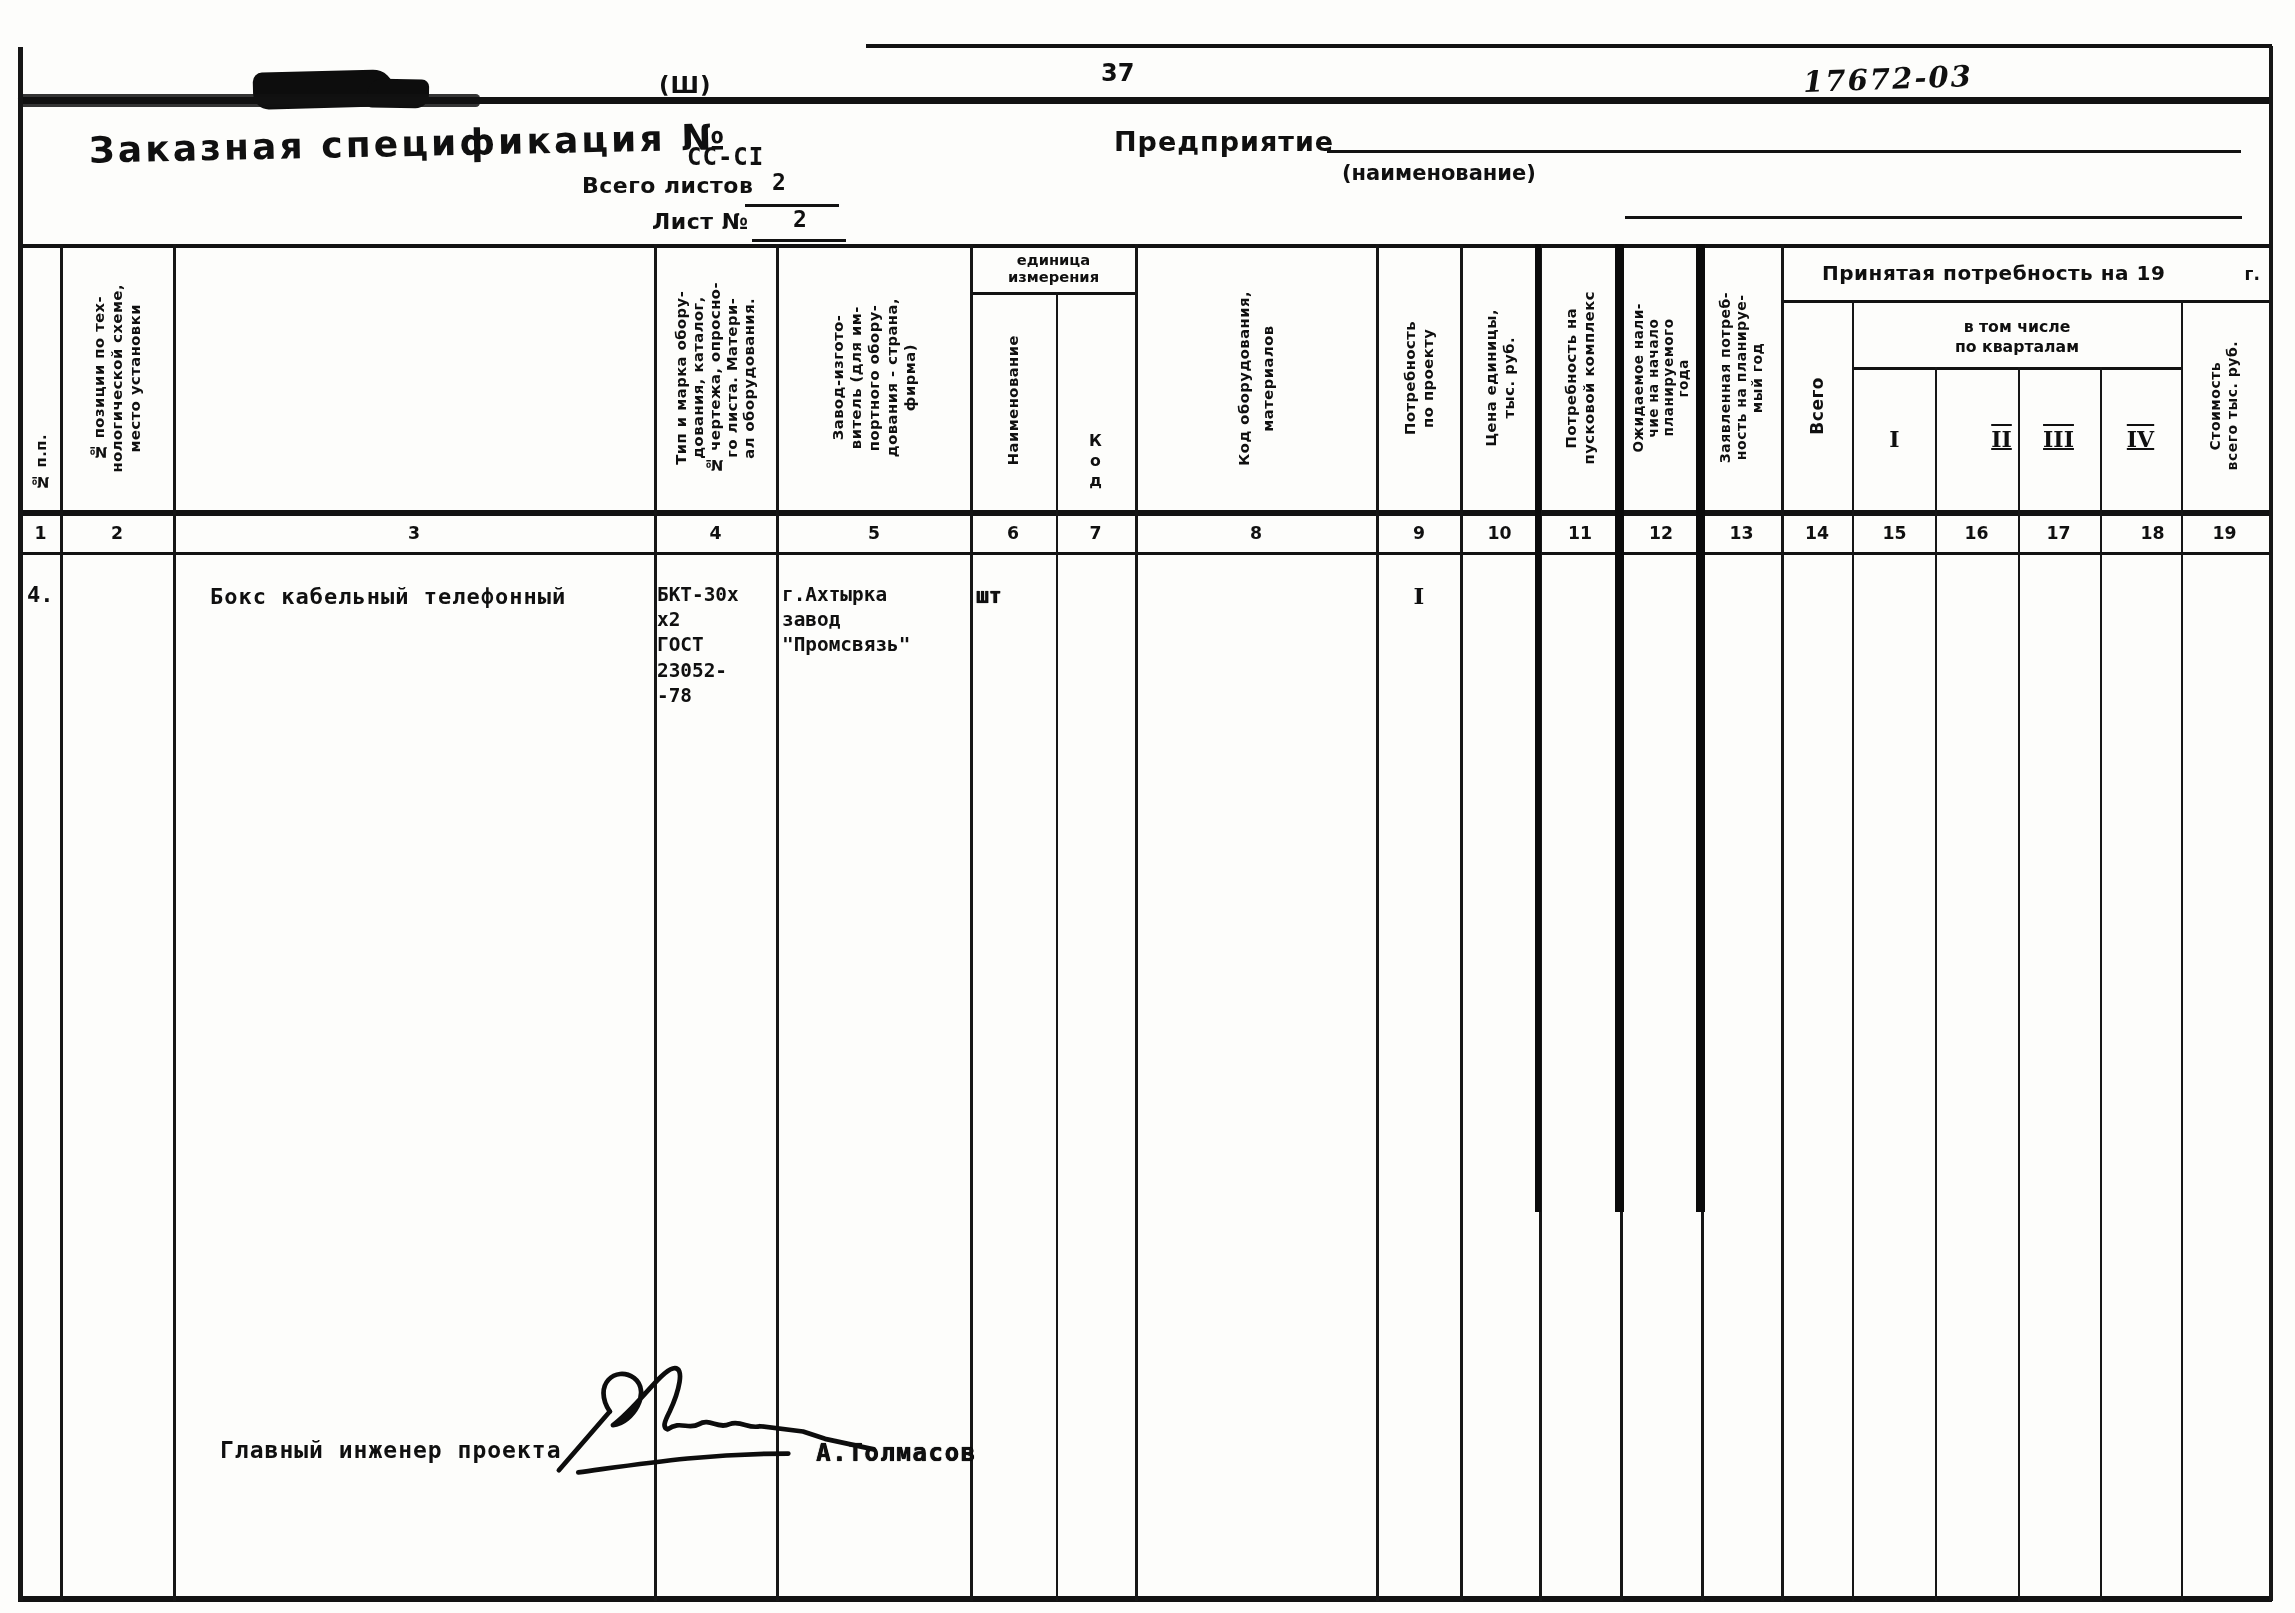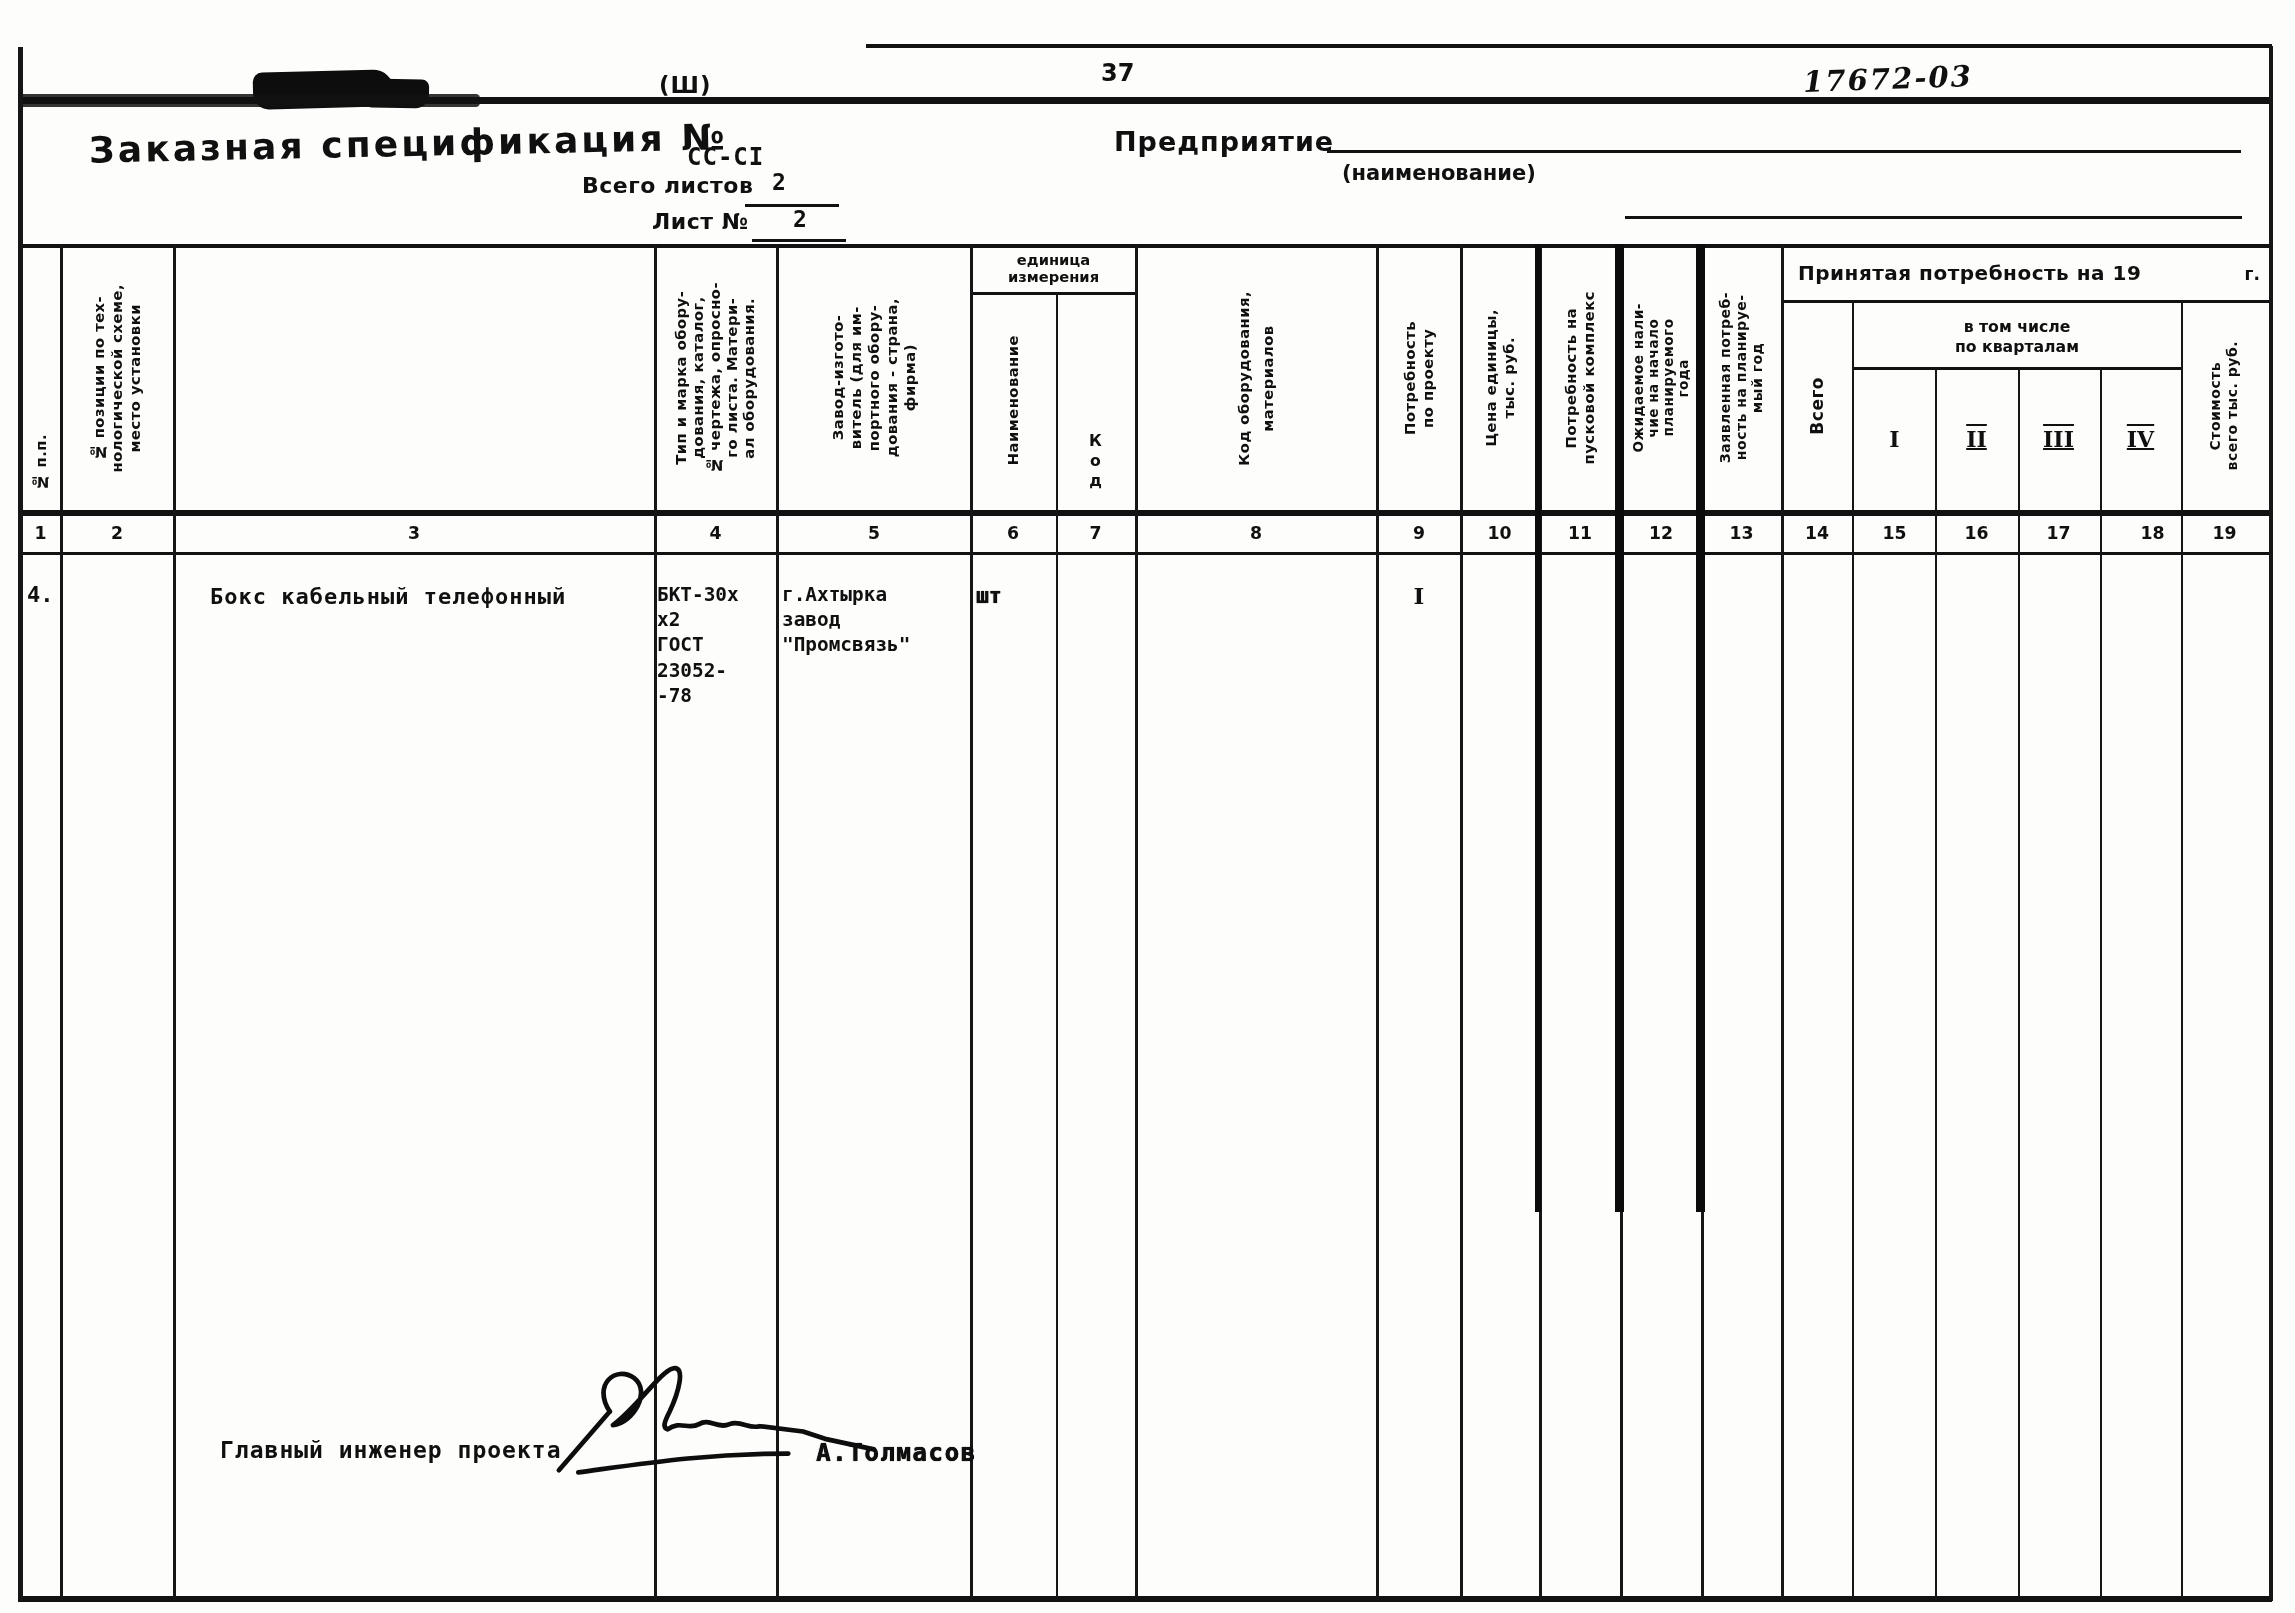--- a/index.html
+++ b/index.html
@@ -163,35 +163,35 @@
 планируемого
 года</span>
   </div>
   <div class="vcell" style="left:1704px;top:252px;width:75px;height:252px;">
     <span class="vtxt" style="font-size:14px;line-height:1.15;">Заявленная потреб-
 ность на планируе-
 мый год</span>
   </div>
 
   <div class="abs" style="left:1784px;top:261px;width:479px;display:flex;justify-content:space-between;align-items:baseline;">
-    <span class="b" style="font-size:20px;letter-spacing:0.5px;padding-left:14px;">Принятая потребность на 19</span>
+    <span class="b" style="font-size:20px;letter-spacing:0.5px;padding-left:14px;margin-left:24px;">Принятая потребность на 19</span>
     <span class="b" style="font-size:17px;padding-right:3.1px;">г.</span>
   </div>
 
   <div class="vcell" style="left:1784px;top:303px;width:66px;height:205px;">
     <span class="vtxt" style="font-size:17px;">Всего</span>
   </div>
 
   <div class="hcell pre b" style="left:1855px;top:307px;width:324px;height:59px;font-size:15.7px;line-height:1.25;">в том числе
 по кварталам</div>
 
   <div class="hcell roman" style="left:1855px;top:370px;width:79px;height:138px;font-size:22px;">
     <span>I</span>
   </div>
-  <div class="hcell roman" style="left:1937px;top:370px;width:79px;height:138px;font-size:22px;">
+  <div class="hcell roman" style="left:1937px;top:370px;width:79px;height:138px;font-size:22px;padding-left:25px;">
     <span class="ruled">II</span>
   </div>
   <div class="hcell roman" style="left:2020px;top:370px;width:77px;height:138px;font-size:22px;">
     <span class="ruled">III</span>
   </div>
   <div class="hcell roman" style="left:2102px;top:370px;width:77px;height:138px;font-size:22px;">
     <span class="ruled">IV</span>
   </div>
 
   <div class="vcell" style="left:2183px;top:303px;width:83px;height:205px;">

